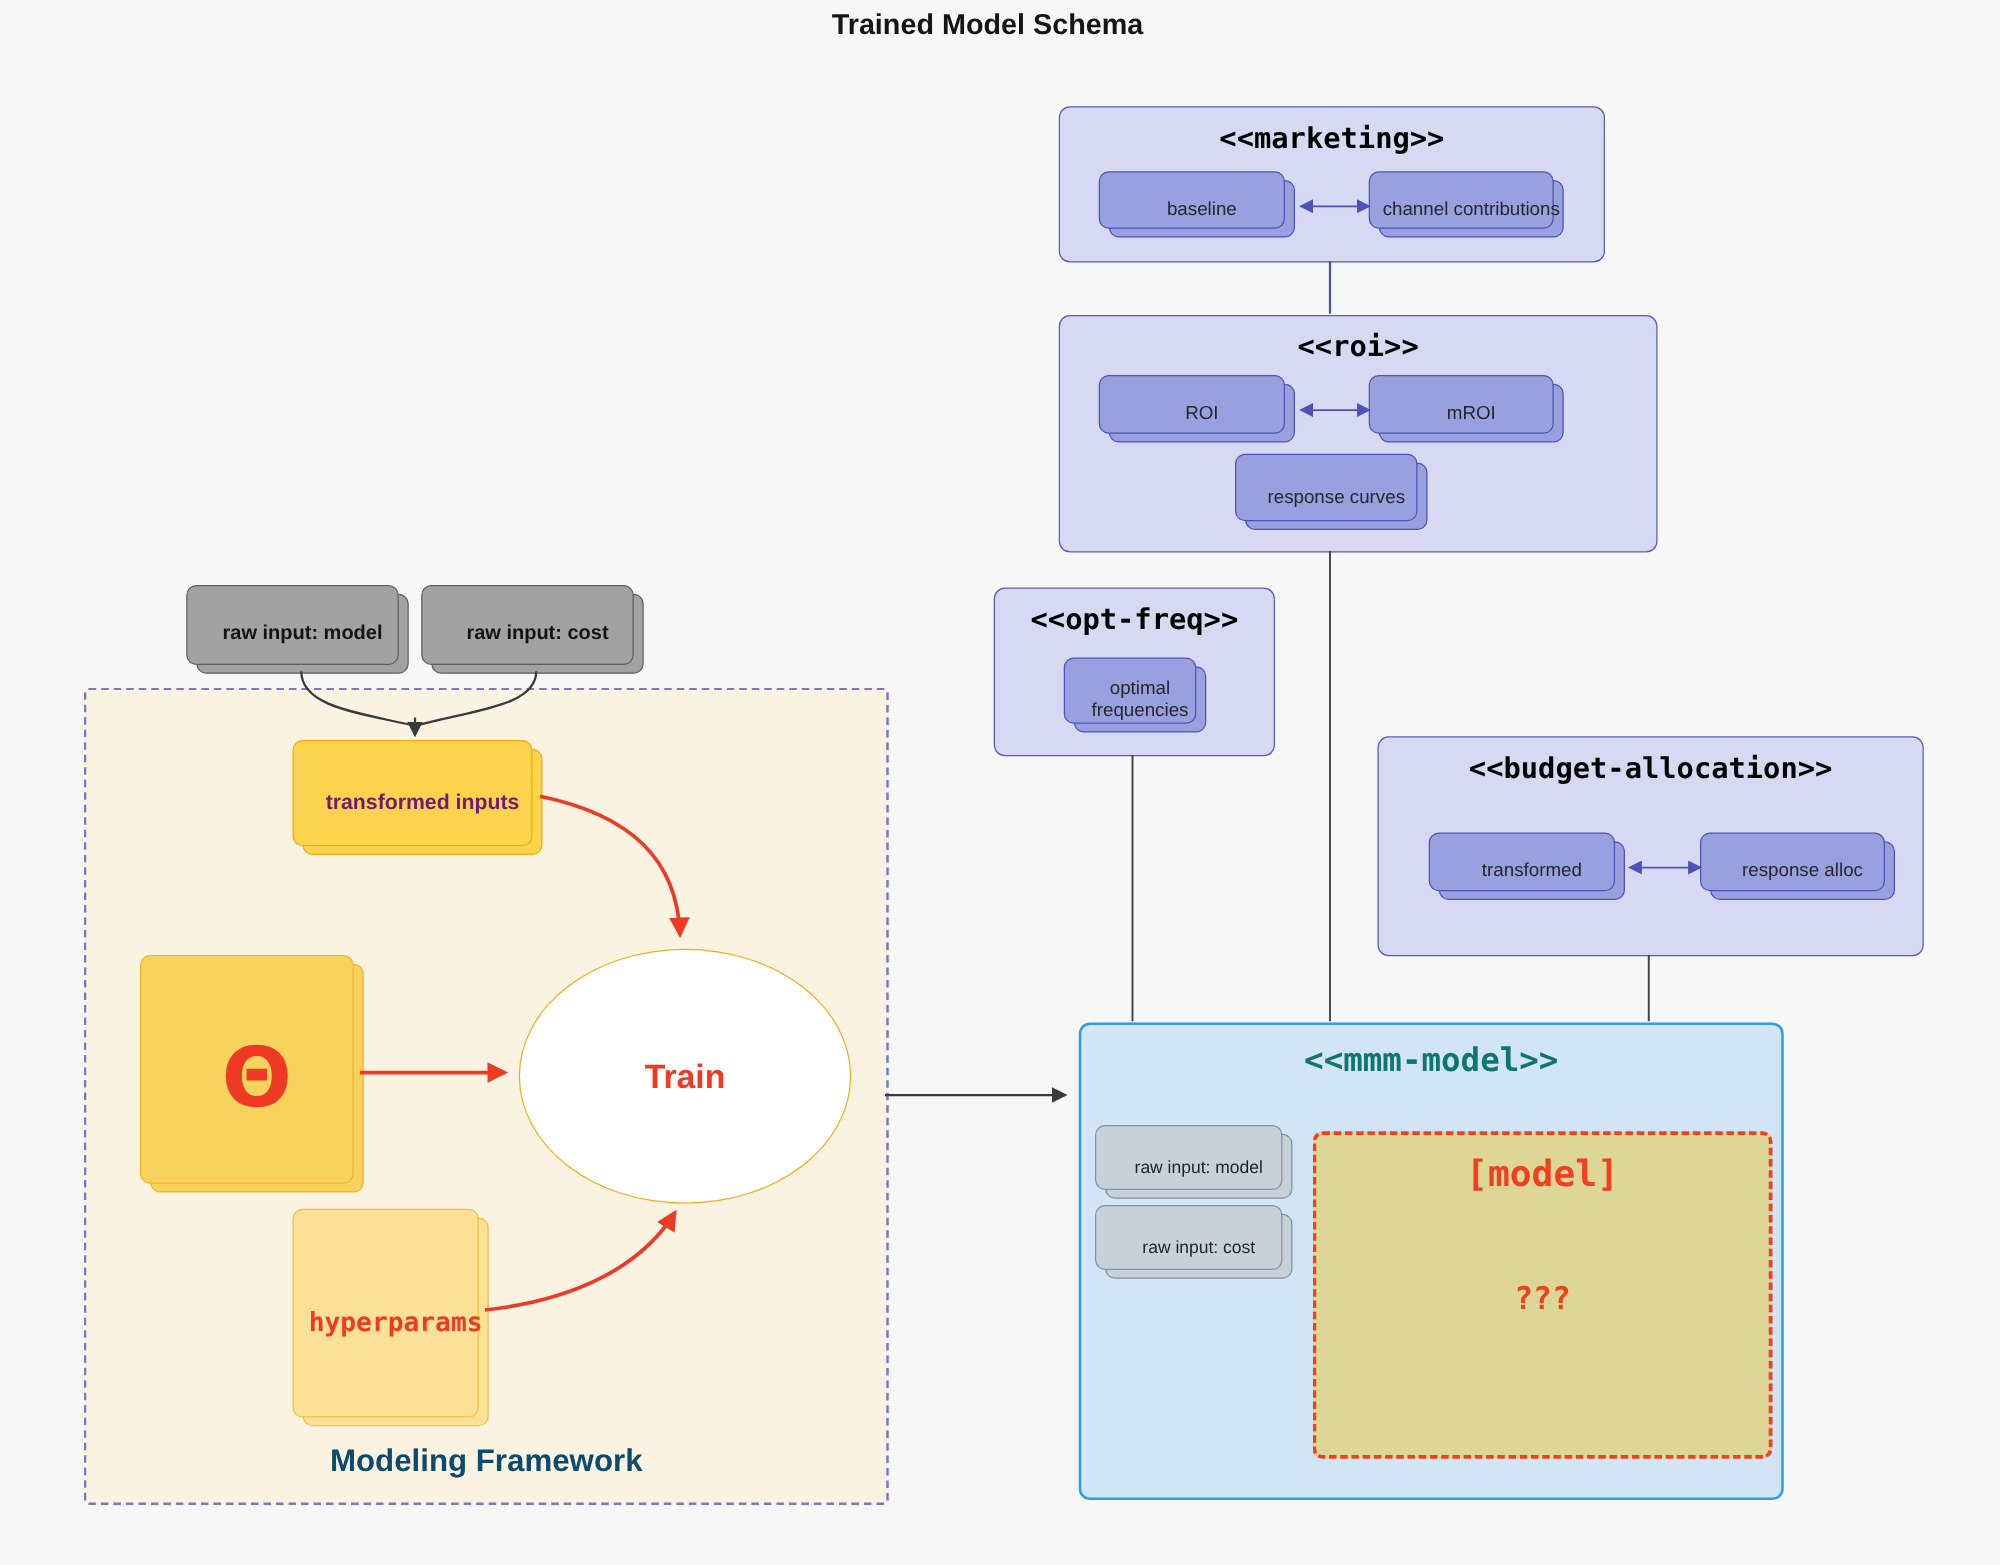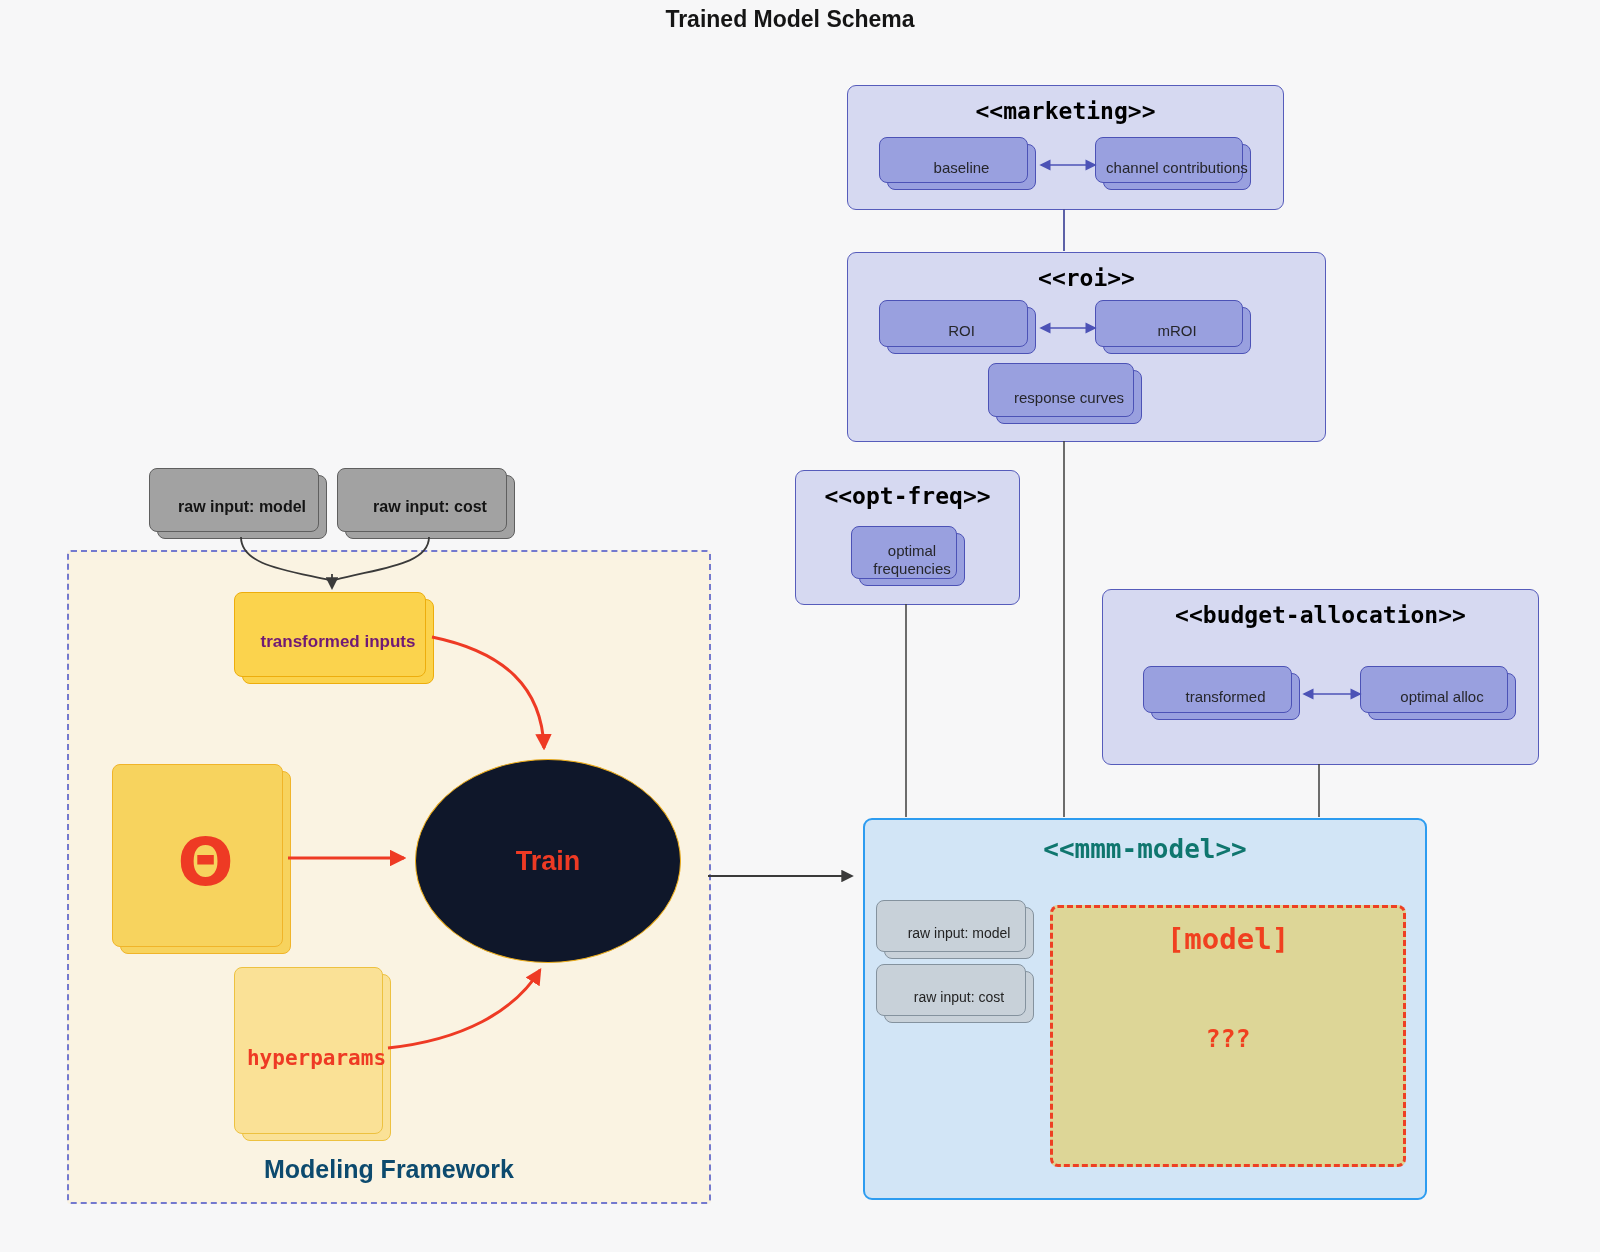--- a/index.html
+++ b/index.html
@@ -27,23 +27,23 @@
   .n-purple{background:#99a0df;--bd:#4c52b6;color:#26262b;font-size:15px;}
   .n-gray-dark{background:#a2a2a2;--bd:#5f5f5f;color:#141414;font-weight:bold;font-size:16px;}
   .n-gray-light{background:#c8d1d9;--bd:#84929e;color:#232323;font-size:14px;}
   .n-gold{background:#fbd34d;--bd:#edad0c;color:#701a75;font-weight:bold;font-size:17px;}
   .n-gold-light{background:#fae196;--bd:#edc13f;color:#ee3a24;
     font-family:"DejaVu Sans Mono",monospace;font-weight:bold;font-size:21px;}
   .n-theta{background:#f7d35e;--bd:#f0b429;color:#ee3a24;
     font-family:"DejaVu Sans",sans-serif;font-weight:900;font-size:66px;}
 
   .plain{position:absolute;display:flex;align-items:center;justify-content:center;text-align:center;}
-  .ellipse{background:#0f172a;border:1.5px solid #eeae1b;border-radius:50%;
+  .ellipse{background:#ffffff;border:1.5px solid #eeae1b;border-radius:50%;
     color:#ee3a24;font-weight:bold;font-size:27px;}
-  .model-dashed{background:#ddd697;border:3px dashed #ee4023;border-radius:8px;}
+  .model-dashed{background:#ddd697;border:3px dashed #ee4023;border-radius:8px;padding-left:12px;}
   .model-label{position:absolute;left:0;right:0;top:14px;text-align:center;
     font-family:"DejaVu Sans Mono",monospace;font-weight:bold;font-size:29px;color:#f0401f;}
   .model-qqq{position:absolute;left:0;right:0;top:116px;text-align:center;
     font-family:"DejaVu Sans Mono",monospace;font-weight:bold;font-size:25px;color:#f0401f;}
   .fw-label{position:absolute;left:0;right:0;bottom:18px;text-align:center;
     font-weight:bold;font-size:25px;color:#0c4a6e;}
 </style>
 </head>
 <body>
 
@@ -120,21 +120,21 @@
       <span>optimal frequencies</span>
     </div>
   </div>
 
   <div class="container c-purple" style="left:1102px;top:589px;width:435px;height:174px;">
     <div class="c-title">&lt;&lt;budget-allocation&gt;&gt;</div>
     <div class="stack n-purple" style="left:48px;top:83px;width:147px;height:45px;">
       <span>transformed</span>
     </div>
     <div class="stack n-purple" style="left:265px;top:83px;width:146px;height:45px;">
-      <span>optimal alloc</span>
+      <span>response alloc</span>
     </div>
   </div>
 
   <div class="container c-blue" style="left:863px;top:818px;width:560px;height:378px;">
     <div class="c-title c-title-blue">&lt;&lt;mmm-model&gt;&gt;</div>
     <div class="stack n-gray-light" style="left:19px;top:87px;width:148px;height:50px;">
       <span>raw input: model</span>
     </div>
     <div class="stack n-gray-light" style="left:19px;top:151px;width:148px;height:50px;">
       <span>raw input: cost</span>

